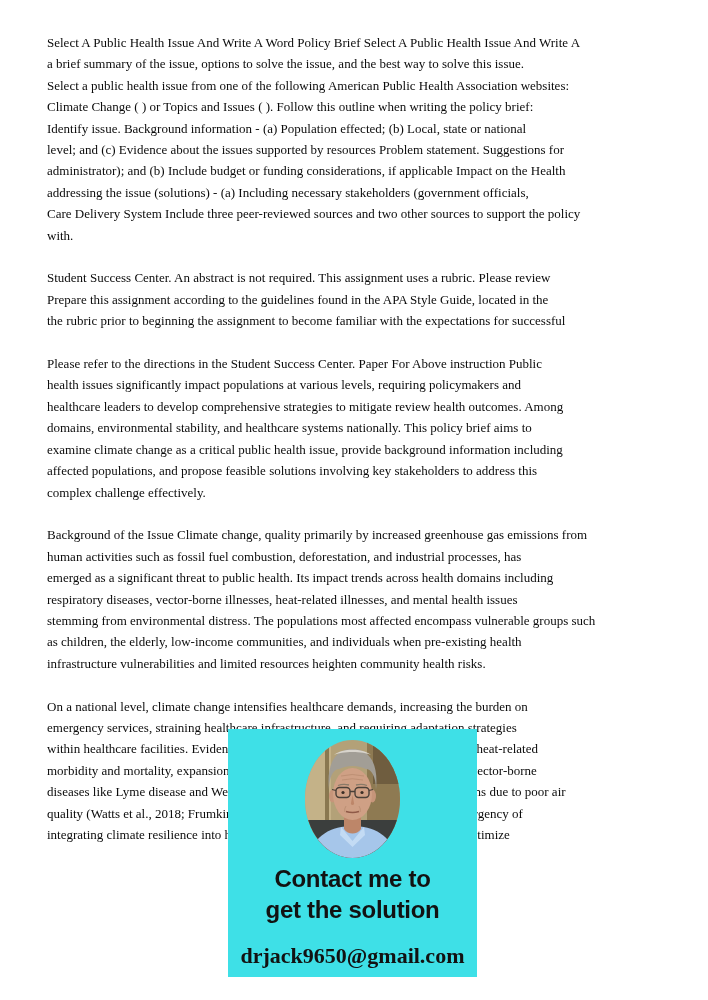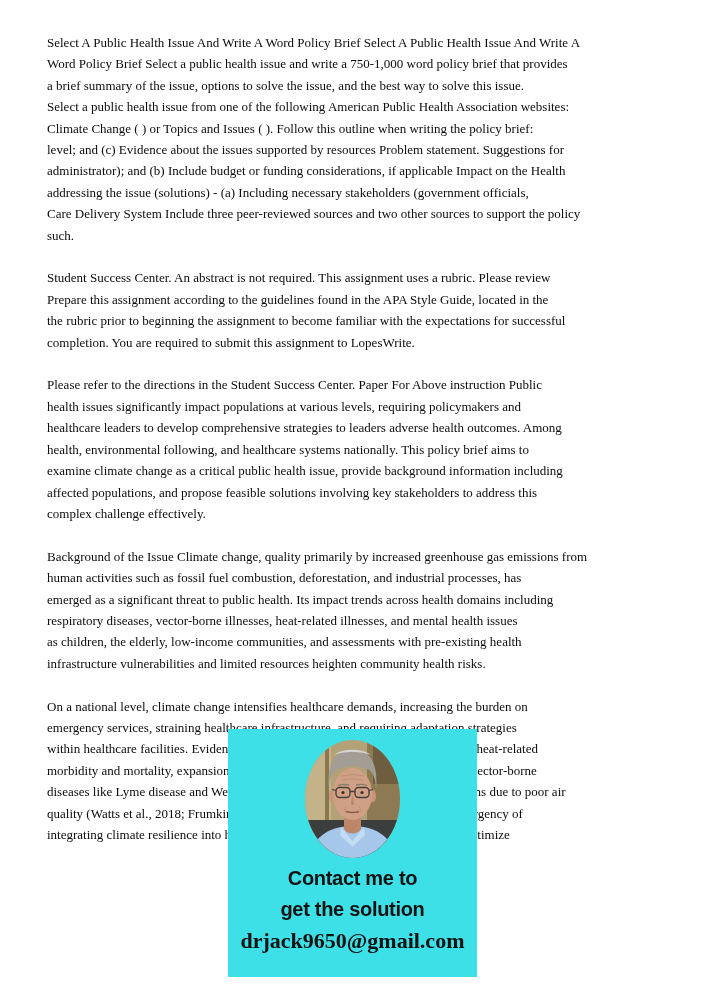--- a/index.html
+++ b/index.html
@@ -28,76 +28,76 @@
     display:flex;
     flex-direction:column;
     align-items:center;
     box-sizing:border-box;
   }
   .avatar { margin-top:11px; width:95px; height:118px; }
   .contact-heading {
     margin-top:5px;
     font-family:"Liberation Sans", sans-serif;
     font-weight:700;
-    font-size:20px;
+    font-size:24px;
     line-height:31px;
     color:#121212;
     text-align:center;
     letter-spacing:-0.3px;
   }
   .contact-email {
-    margin-top:3px;
+    margin-top:18px;
     font-family:"Liberation Serif", serif;
     font-weight:700;
     font-size:22px;
     line-height:26px;
     color:#121212;
   }
 </style>
 </head>
 <body>
 
 <div class="doc">
 
   <div class="para">
     <div class="line">Select A Public Health Issue And Write A Word Policy Brief Select A Public Health Issue And Write A</div>
-    <div class="line">Word Policy Brief Select a public health issue and write a 750-1,000 word policy brief that provides</div>
     <div class="line">a brief summary of the issue, options to solve the issue, and the best way to solve this issue.</div>
     <div class="line">Select a public health issue from one of the following American Public Health Association websites:</div>
     <div class="line">Climate Change ( ) or Topics and Issues ( ). Follow this outline when writing the policy brief:</div>
+    <div class="line">Identify issue. Background information - (a) Population effected; (b) Local, state or national</div>
     <div class="line">level; and (c) Evidence about the issues supported by resources Problem statement. Suggestions for</div>
     <div class="line">administrator); and (b) Include budget or funding considerations, if applicable Impact on the Health</div>
     <div class="line">addressing the issue (solutions) - (a) Including necessary stakeholders (government officials,</div>
     <div class="line">Care Delivery System Include three peer-reviewed sources and two other sources to support the policy</div>
-    <div class="line">such.</div>
+    <div class="line">with.</div>
   </div>
 
   <div class="para">
     <div class="line">Student Success Center. An abstract is not required. This assignment uses a rubric. Please review</div>
     <div class="line">Prepare this assignment according to the guidelines found in the APA Style Guide, located in the</div>
     <div class="line">the rubric prior to beginning the assignment to become familiar with the expectations for successful</div>
-    <div class="line">completion. You are required to submit this assignment to LopesWrite.</div>
   </div>
 
   <div class="para">
     <div class="line">Please refer to the directions in the Student Success Center. Paper For Above instruction Public</div>
     <div class="line">health issues significantly impact populations at various levels, requiring policymakers and</div>
-    <div class="line">healthcare leaders to develop comprehensive strategies to leaders adverse health outcomes. Among</div>
-    <div class="line">health, environmental following, and healthcare systems nationally. This policy brief aims to</div>
+    <div class="line">healthcare leaders to develop comprehensive strategies to mitigate review health outcomes. Among</div>
+    <div class="line">domains, environmental stability, and healthcare systems nationally. This policy brief aims to</div>
     <div class="line">examine climate change as a critical public health issue, provide background information including</div>
     <div class="line">affected populations, and propose feasible solutions involving key stakeholders to address this</div>
     <div class="line">complex challenge effectively.</div>
   </div>
 
   <div class="para">
     <div class="line">Background of the Issue Climate change, quality primarily by increased greenhouse gas emissions from</div>
     <div class="line">human activities such as fossil fuel combustion, deforestation, and industrial processes, has</div>
     <div class="line">emerged as a significant threat to public health. Its impact trends across health domains including</div>
     <div class="line">respiratory diseases, vector-borne illnesses, heat-related illnesses, and mental health issues</div>
-    <div class="line">as children, the elderly, low-income communities, and assessments with pre-existing health</div>
+    <div class="line">stemming from environmental distress. The populations most affected encompass vulnerable groups such</div>
+    <div class="line">as children, the elderly, low-income communities, and individuals when pre-existing health</div>
     <div class="line">infrastructure vulnerabilities and limited resources heighten community health risks.</div>
   </div>
 
   <div class="para">
     <div class="line">On a national level, climate change intensifies healthcare demands, increasing the burden on</div>
     <div class="line">emergency services, straining healthcare infrastructure, and requiring adaptation strategies</div>
     <div class="line">within healthcare facilities. Evidence from national assessments indicates a rise in heat-related</div>
     <div class="line">morbidity and mortality, expansion of regions at risk of experiencing widespread vector-borne</div>
     <div class="line">diseases like Lyme disease and West Nile virus, and increased respiratory conditions due to poor air</div>
     <div class="line">quality (Watts et al., 2018; Frumkin &amp; Haines, 2019). These trends highlight the urgency of</div>

